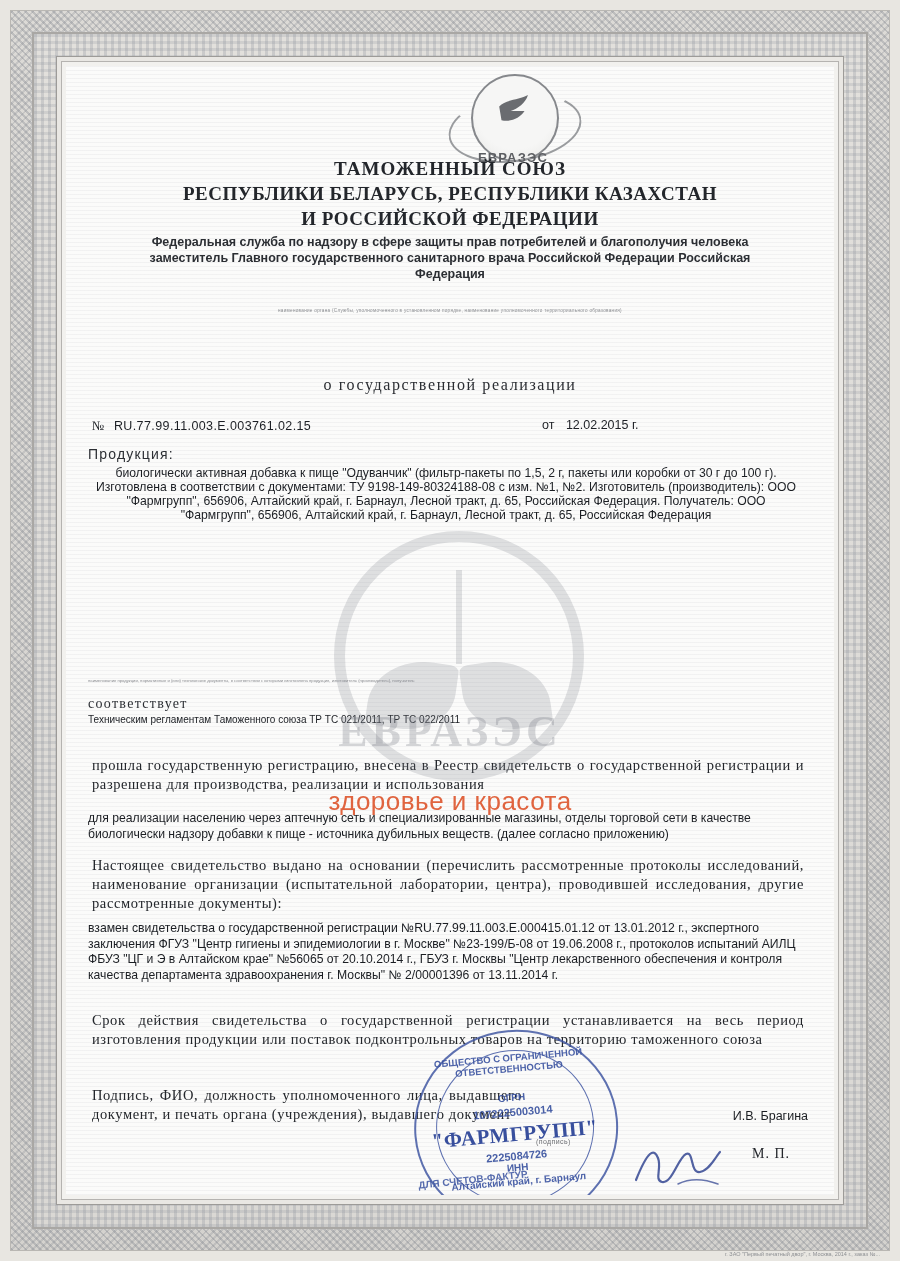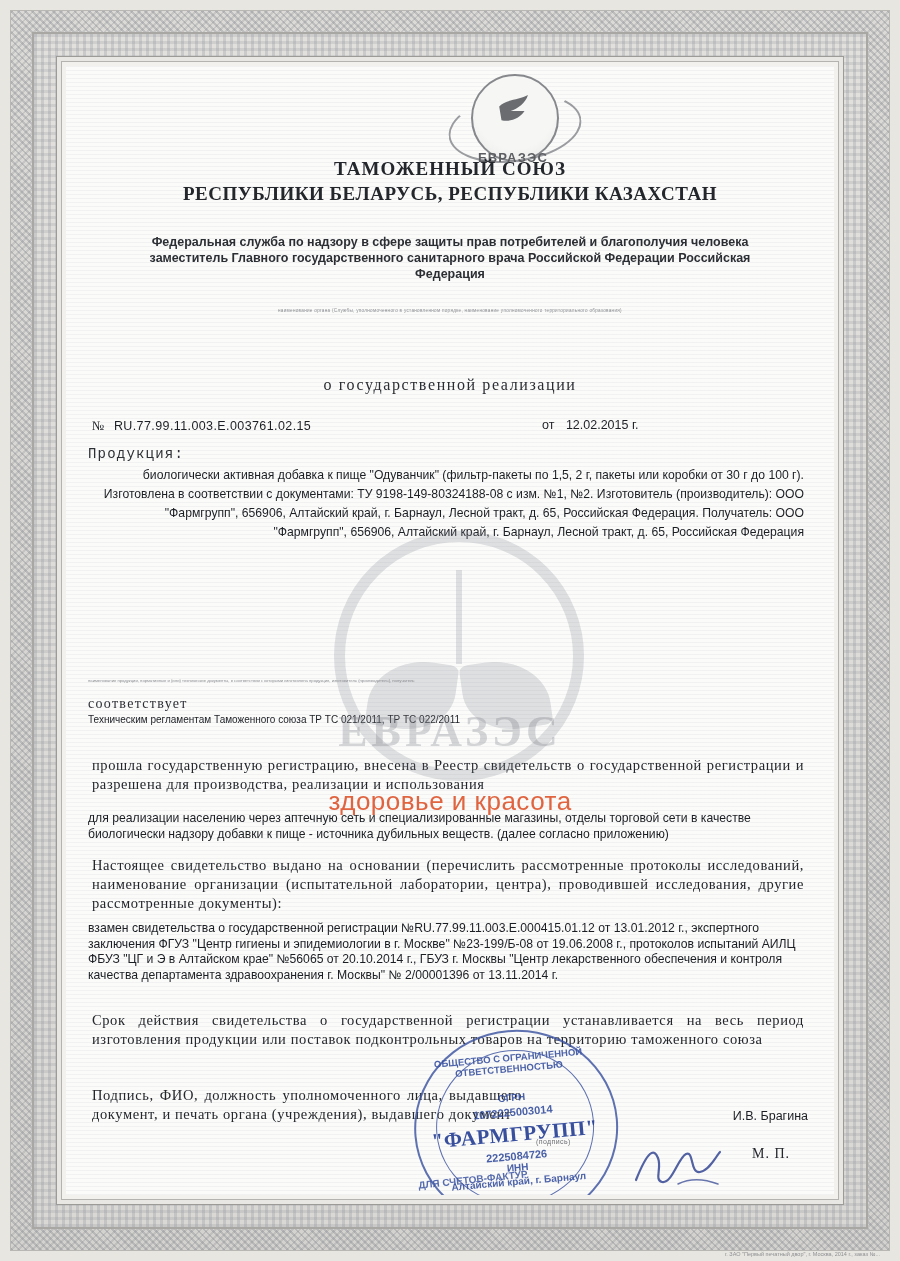--- a/index.html
+++ b/index.html
@@ -176,32 +176,32 @@
     position: absolute;
     left: 450px; top: 0;
   }
   .numline .date-label { color: #22252a; }
   .numline .date-val { margin-left: 8px; }
 
   
   .lbl-prod {
     position: absolute;
     left: 22px; top: 380px;
-    font-family: Liberation Mono, monospace;
+    font-family: Liberation Sans, sans-serif;
     font-size: 14px;
     letter-spacing: 1.2px;
     color: #2c2f34;
   }
   .prod-text {
     position: absolute;
     left: 22px; top: 400px; width: 716px;
     font-size: 12.2px;
-    line-height: 19px;
+    line-height: 14px;
     color: #1b1e23;
-    text-align: right;
+    text-align: center;
   }
 
   .microline-2 {
     position: absolute;
     left: 22px; right: 22px;
     top: 612px;
     font-size: 4.2px;
     color: #8c8e92;
     white-space: nowrap;
     overflow: hidden;
@@ -460,20 +460,21 @@
         <svg viewBox="0 0 40 40" width="46" height="46" aria-hidden="true">
           <path d="M8 16 C14 10, 26 10, 33 6 C31 13, 24 18, 18 20 L30 20 C26 26, 18 30, 10 28 Z" fill="#6a6c70"></path>
         </svg>
       </div>
       <div class="arc"></div>
       <div class="emblem-label">ЕВРАЗЭС</div>
     </div>
 
     <div class="hdr hdr-1">ТАМОЖЕННЫЙ СОЮЗ</div>
     <div class="hdr hdr-2">РЕСПУБЛИКИ БЕЛАРУСЬ, РЕСПУБЛИКИ КАЗАХСТАН</div>
+    <div class="hdr hdr-3">И РОССИЙСКОЙ ФЕДЕРАЦИИ</div>
     <div class="sub sub-1">Федеральная служба по надзору в сфере защиты прав потребителей и благополучия человека заместитель Главного государственного санитарного врача Российской Федерации Российская Федерация</div>
     <div class="microline">наименование органа (Службы, уполномоченного в установленном порядке, наименование уполномоченного территориального образования)</div>
 
     <div class="subtitle">о государственной реализации</div>
 
     <div class="numline">
       <span class="no-sym">№</span>
       <span class="num">RU.77.99.11.003.Е.003761.02.15</span>
       <span class="date-wrap">
         <span class="date-label">от</span>

